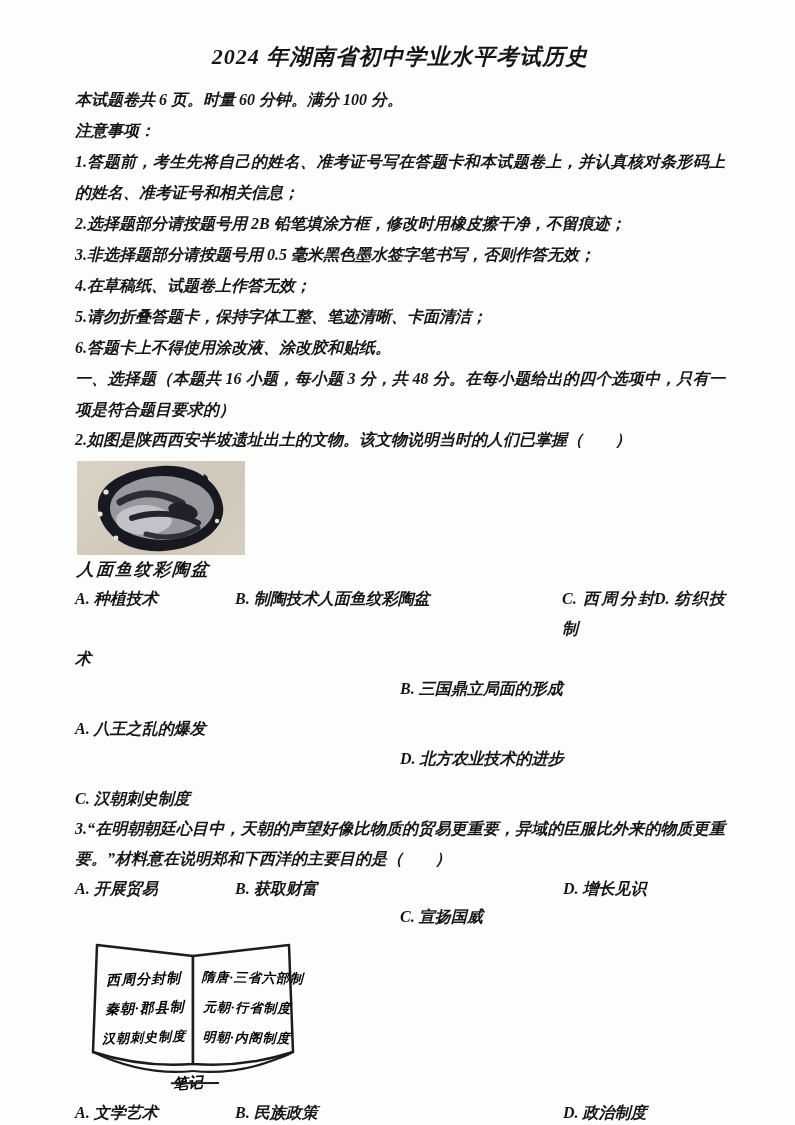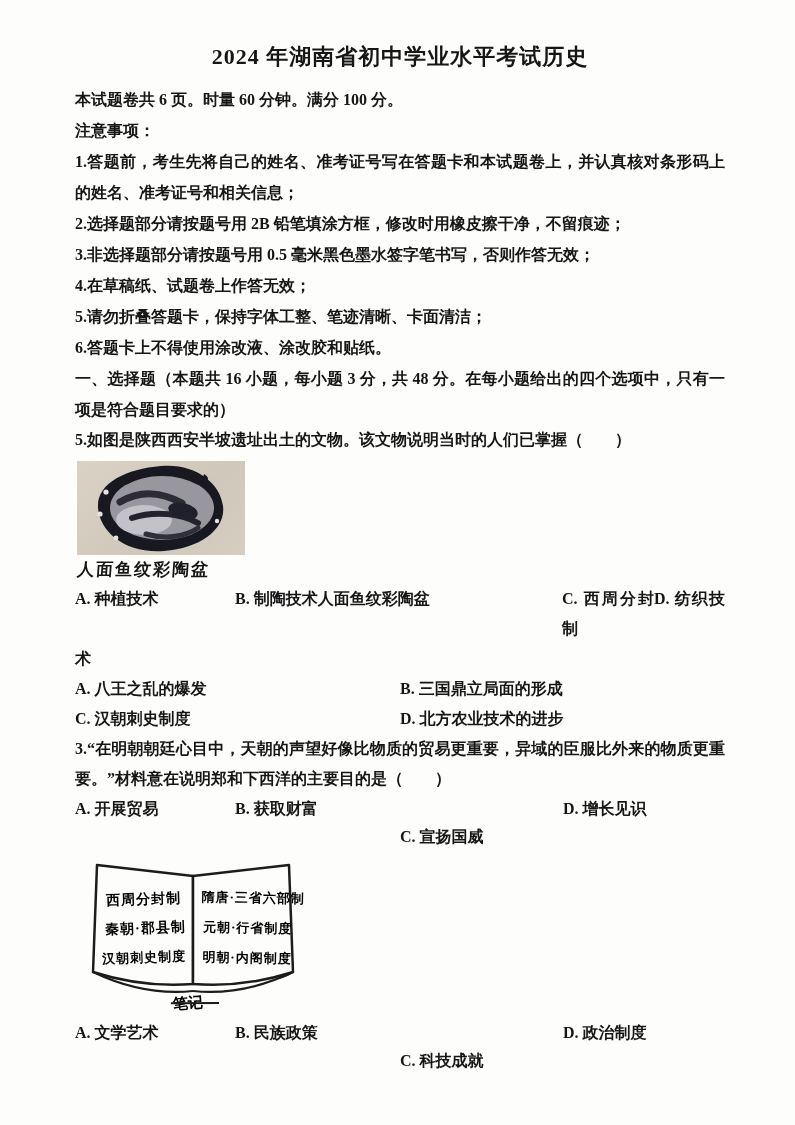--- a/index.html
+++ b/index.html
@@ -5,20 +5,21 @@
   html,body{margin:0;padding:0;background:#ffffff;}
   .page{
     position:relative;
     width:795px;height:1125px;
     background:#fdfdfc;
     color:#161616;
     font-family:"Liberation Serif","DejaVu Serif",serif;
     box-sizing:border-box;
     padding:40px 70px 7px 75px;
     overflow:hidden;
+    font-style:italic;
   }
   .title{
     text-align:center;
     font-size:22px;
     font-weight:800;
     line-height:34px;
     margin:0 0 10px 0;
     letter-spacing:1px;
   }
   .page p{
@@ -26,21 +27,21 @@
     font-size:16px;
     line-height:31px;
     font-weight:600;
     text-align:justify;
     word-break:break-all;
   }
   p.q, p.optrow{line-height:30px;}
   .b{font-weight:800;}
   .optrow .col{display:inline-block;vertical-align:top;}
   .w160{width:160px;} .w165{width:165px;} .w163{width:163px;margin-top:28px;}
-  .w327{width:327px;} .w92{width:92px;} .w325{width:325px;}
+  .w327{width:327px;} .w92{width:92px;} .w325{width:325px;margin-top:40px;}
   sup.hand{font-size:12px;position:relative;top:-6px;font-weight:600;}
   
   .fig1{margin:6px 0 2px 2px;}
   .fig1-photo{
     width:168px;height:94px;
     background:linear-gradient(135deg,#d9d2c5 0%,#cfc8ba 60%,#d5cec1 100%);
     display:flex;align-items:center;justify-content:center;
   }
   .fig1-cap{
     font-size:17px;
@@ -72,21 +73,21 @@
 
   <p>1.答题前，考生先将自己的姓名、准考证号写在答题卡和本试题卷上，并认真核对条形码上的姓名、准考证号和相关信息；</p>
   <p>2.选择题部分请按题号用 2B 铅笔填涂方框，修改时用橡皮擦干净，不留痕迹；</p>
   <p>3.非选择题部分请按题号用 0.5 毫米黑色墨水签字笔书写，否则作答无效；</p>
   <p>4.在草稿纸、试题卷上作答无效；</p>
   <p>5.请勿折叠答题卡，保持字体工整、笔迹清晰、卡面清洁；</p>
   <p>6.答题卡上不得使用涂改液、涂改胶和贴纸。</p>
 
   <p class="b">一、选择题（本题共 16 小题，每小题 3 分，共 48 分。在每小题给出的四个选项中，只有一项是符合题目要求的）</p>
 
-  <p class="q">5.如图是陕西西安半坡遗址出土的文物。该文物说明当时的人们已掌握（　　）</p>
+  <p class="q">2.如图是陕西西安半坡遗址出土的文物。该文物说明当时的人们已掌握（　　）</p>
 
   <div class="fig1">
     <div class="fig1-photo">
       <svg width="150" height="92" viewBox="0 0 150 92">
         <path d="M75,4 C108,1 134,20 137,44 C140,66 116,86 78,89 C40,92 13,70 12,45 C11,21 40,7 75,4 Z" fill="#181821"></path>
         <path d="M118,12 q6,3 3,8 q-6,-1 -3,-8 Z" fill="#181821"></path>
         <ellipse cx="76" cy="46" rx="52" ry="32" fill="#98979e"></ellipse>
         <ellipse cx="58" cy="58" rx="28" ry="15" fill="#c7c7cc" opacity="0.9"></ellipse>
         <path d="M34,40 C54,28 76,30 96,41" stroke="#2c2c37" stroke-width="7" fill="none" stroke-linecap="round"></path>
         <path d="M46,56 C70,48 96,52 112,61" stroke="#23232d" stroke-width="6" fill="none" stroke-linecap="round"></path>

